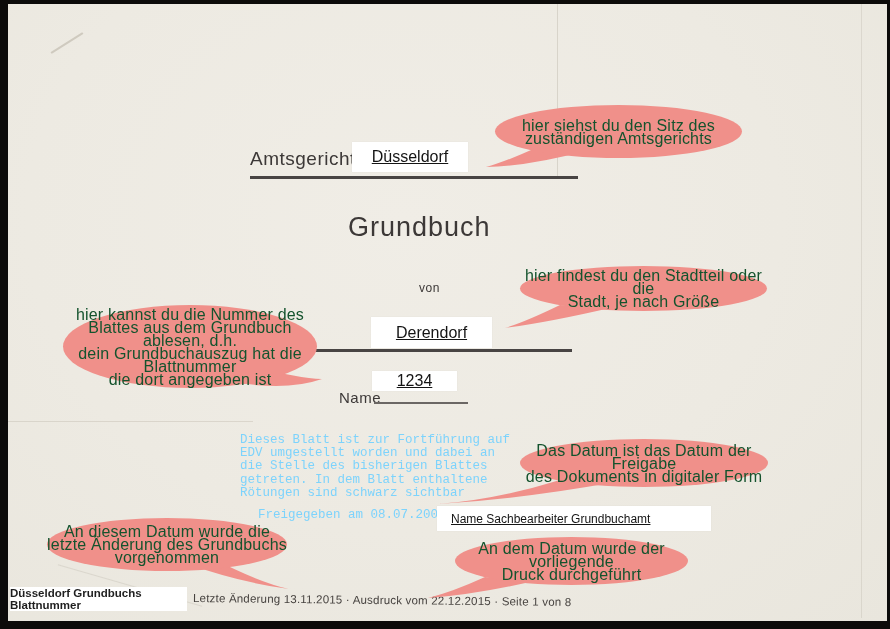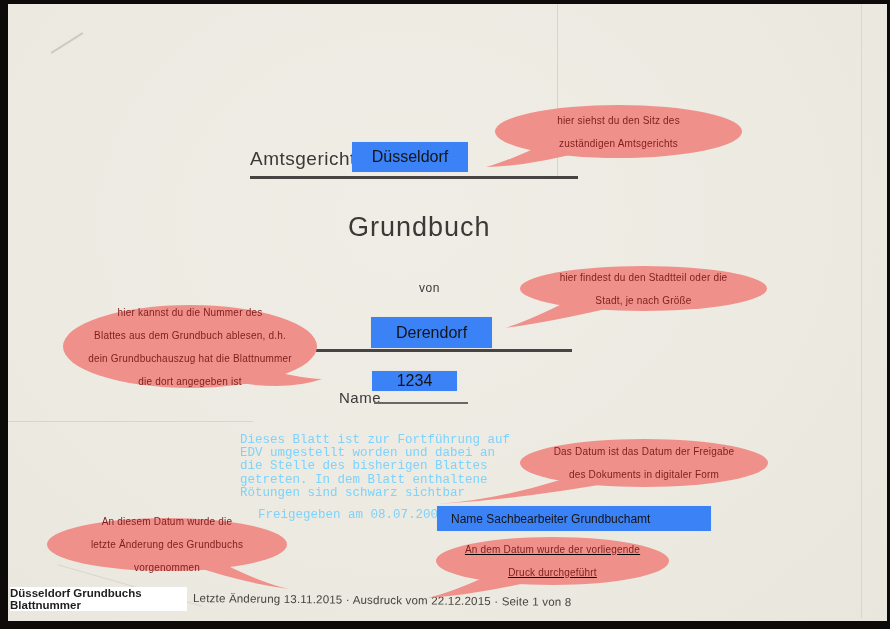--- a/index.html
+++ b/index.html
@@ -4,28 +4,28 @@
 <style>
   html,body{margin:0;padding:0;background:#000;}
   .scan{position:relative;width:890px;height:629px;background:#0c0b0a;overflow:hidden;
         font-family:"Liberation Sans",sans-serif;}
   .paper{position:absolute;left:8px;top:4px;width:879px;height:617px;background:#edeae2;
          background-image:radial-gradient(ellipse at 45% 35%, #f0ede6 0%, #edeae2 55%, #e9e6dd 100%);}
   .crease{position:absolute;background:#bdb7ab;pointer-events:none;}
   .scratch{position:absolute;left:48px;top:42px;width:38px;height:2px;background:#cfcabf;
            transform:rotate(-32deg);border-radius:2px;}
   .label{position:absolute;color:#3c3837;letter-spacing:.5px;}
-  .whitebox{position:absolute;background:#3b82f6;display:flex;align-items:center;
-            justify-content:center;color:#141414;box-shadow:0 0 1px rgba(0,0,0,.08);}
+  .whitebox{position:absolute;background:#ffffff;display:flex;align-items:center;
+            justify-content:center;color:#141414;box-shadow:0 0 1px rgba(0,0,0,.08);text-decoration:underline;}
   .rule{position:absolute;background:#484443;}
   .mono{position:absolute;font-family:"Liberation Mono","DejaVu Sans Mono",monospace;
         color:#7dd3fc;white-space:pre-line;}
   .bubble{position:absolute;background:#f0908a;border-radius:50%;display:flex;
           align-items:center;justify-content:center;text-align:center;z-index:6;}
-  .bubble .btxt{color:#7f1d1d;font-size:10px;line-height:23px;white-space:pre-line;
+  .bubble .btxt{color:#14532d;font-size:16px;line-height:13px;white-space:pre-line;
                 letter-spacing:.2px;}
   .tails{position:absolute;left:0;top:0;width:890px;height:629px;z-index:5;pointer-events:none;}
   .footer-box{position:absolute;left:10px;top:587px;width:177px;height:24px;background:#fff;
               display:flex;align-items:center;justify-content:center;font-size:11.5px;
               font-weight:700;color:#1f1f1f;}
   .footer-meta{position:absolute;left:193px;top:592px;font-size:11.5px;color:#46423f;
                transform:rotate(0.6deg);transform-origin:left center;letter-spacing:.2px;}
   .content{z-index:3;}
 </style>
 </head>
@@ -90,17 +90,17 @@
   </div>
   <div class="bubble" style="left:520px;top:439px;width:248px;height:48px;">
     <span class="btxt">Das Datum ist das Datum der Freigabe
 des Dokuments in digitaler Form</span>
   </div>
   <div class="bubble" style="left:47px;top:518px;width:240px;height:53px;">
     <span class="btxt">An diesem Datum wurde die
 letzte Änderung des Grundbuchs
 vorgenommen</span>
   </div>
-  <div class="bubble" style="left:436px;top:537px;width:233px;height:48px;text-decoration:underline;">
+  <div class="bubble" style="left:455px;top:537px;width:233px;height:48px;">
     <span class="btxt">An dem Datum wurde der vorliegende
 Druck durchgeführt</span>
   </div>
 </div>
 
 </body></html>

